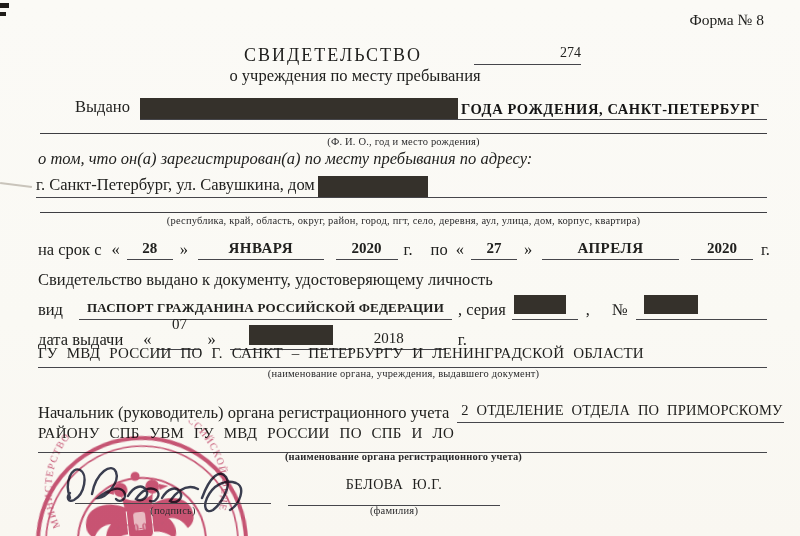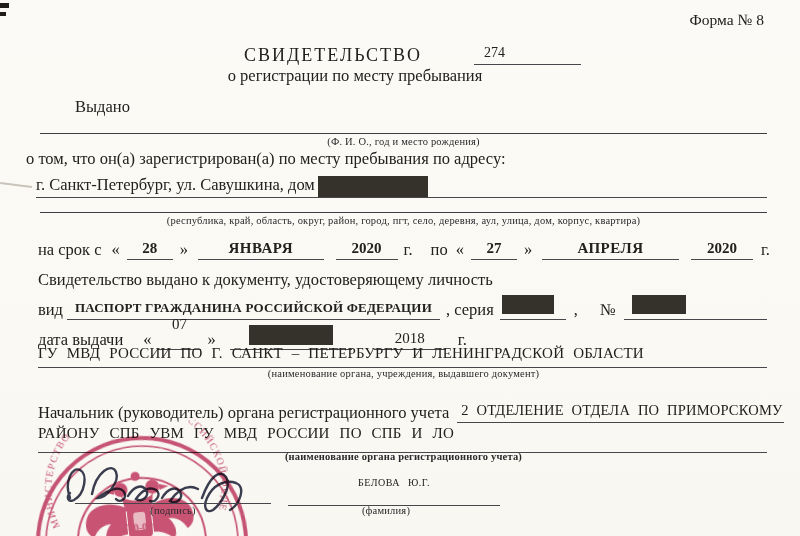--- a/index.html
+++ b/index.html
@@ -26,28 +26,32 @@
 
 <div class="paper">
 
   <div class="abs" style="left:0;top:3px;width:9px;height:5px;background:#1f1c19;"></div>
   <div class="abs" style="left:0;top:12px;width:6px;height:4px;background:#1f1c19;"></div>
   <div class="abs" style="left:0;top:184px;width:32px;height:2px;background:#c9c4bb;transform:rotate(7deg);"></div>
 
   <div class="abs" style="top:11px;right:36px;font-size:15.5px;">Форма № 8</div>
 
   <div class="abs" style="top:45px;left:0;width:666px;text-align:center;font-size:18px;letter-spacing:2px;">СВИДЕТЕЛЬСТВО</div>
-  <div class="abs ufield" style="top:45px;left:474px;width:97px;height:19px;font-size:14px;padding-left:10px;"><span>274</span></div>
-  <div class="abs" style="top:66px;left:0;width:710px;text-align:center;font-size:16.5px;">о регистрации по месту пребывания</div>
+  <div class="abs ufield" style="top:45px;left:474px;width:97px;height:19px;font-size:14px;padding-left:10px;text-align:right;"><span>274</span></div>
+  <div class="abs" style="top:66px;left:0;width:710px;text-align:center;font-size:16.5px;">о учреждения по месту пребывания</div>
 
   <div class="abs serif17" style="top:97px;left:75px;">Выдано</div>
+  <div class="abs row ufield" style="top:94px;left:140px;right:33px;height:25px;">
+    <span class="redact" style="width:318px;height:21px;"></span>
+    <span class="caps" style="font-weight:bold;font-size:14.5px;letter-spacing:.6px;margin-left:3px;padding-bottom:1px;color:#141414;">ГОДА РОЖДЕНИЯ, САНКТ-ПЕТЕРБУРГ</span>
+  </div>
   <div class="abs rule" style="top:133px;left:40px;right:33px;"></div>
   <div class="abs cap" style="top:136px;left:40px;right:33px;">(Ф. И. О., год и место рождения)</div>
 
-  <div class="abs serif17" style="top:149px;left:26px;">о том, что он(а) зарегистрирован(а) по месту пребывания по адресу:</div>
+  <div class="abs serif17" style="top:149px;left:38px;font-style:italic;">о том, что он(а) зарегистрирован(а) по месту пребывания по адресу:</div>
 
   <div class="abs row ufield" style="top:171px;left:36px;right:33px;height:26px;">
     <span class="serif17" style="padding-bottom:2px;margin-top:36px;">г. Санкт-Петербург, ул. Савушкина, дом</span>
     <span class="redact" style="width:110px;height:21px;margin-left:3px;"></span>
   </div>
   <div class="abs rule" style="top:212px;left:40px;right:33px;"></div>
   <div class="abs cap" style="top:215px;left:40px;right:33px;">(республика, край, область, округ, район, город, пгт, село, деревня, аул, улица, дом, корпус, квартира)</div>
 
   <div class="abs row" style="top:236px;left:38px;right:30px;height:24px;">
     <span class="serif17">на срок с</span>
@@ -62,36 +66,36 @@
     <span class="ufield boldval" style="width:46px;text-align:center;font-size:15px;padding-bottom:2px;">27</span>
     <span class="serif17" style="margin:0 10px 0 7px;">»</span>
     <span class="ufield boldval" style="flex:1.2;text-align:center;font-size:15px;letter-spacing:.5px;padding-bottom:2px;">АПРЕЛЯ</span>
     <span class="ufield boldval" style="width:62px;text-align:center;font-size:15px;margin-left:12px;padding-bottom:2px;">2020</span>
     <span class="serif17" style="margin-left:8px;">г.</span>
   </div>
 
   <div class="abs serif17" style="top:270px;left:38px;font-family:Liberation Serif, serif;">Свидетельство выдано к документу, удостоверяющему личность</div>
 
   <div class="abs row" style="top:295px;left:38px;right:33px;height:25px;">
-    <span class="serif17" style="margin-right:4px;">вид</span>
+    <span class="serif17" style="margin-right:16px;">вид</span>
     <span class="ufield caps" style="font-size:13px;font-weight:bold;padding:0 8px 3px 8px;">ПАСПОРТ ГРАЖДАНИНА РОССИЙСКОЙ ФЕДЕРАЦИИ</span>
     <span class="serif17" style="margin:0 6px;">, серия</span>
     <span class="ufield" style="width:66px;height:24px;"><span class="redact" style="width:52px;height:19px;margin-left:2px;"></span></span>
     <span class="serif17" style="margin:0 22px 0 8px;">,</span>
     <span class="serif17" style="margin-right:8px;">№</span>
     <span class="ufield" style="flex:1;height:24px;"><span class="redact" style="width:54px;height:19px;margin-left:8px;"></span></span>
   </div>
 
   <div class="abs row" style="top:325px;left:38px;height:25px;">
     <span class="serif17" style="margin-right:14px;">дата выдачи</span>
     <span class="serif17" style="margin:0 6px;">«</span>
     <span class="ufield" style="width:44px;text-align:center;font-size:15px;padding-bottom:16px;">07</span>
     <span class="serif17" style="margin:0 14px 0 6px;">»</span>
     <span class="ufield" style="width:122px;height:24px;text-align:center;"><span class="redact" style="width:84px;height:20px;"></span></span>
-    <span class="ufield" style="width:72px;text-align:center;font-size:15px;margin-left:22px;padding-bottom:2px;">2018</span>
+    <span class="ufield" style="width:72px;text-align:left;font-size:15px;margin-left:22px;padding-bottom:2px;">2018</span>
     <span class="serif17" style="margin-left:12px;">г.</span>
   </div>
 
   <div class="abs ufield caps" style="top:345px;left:38px;right:33px;height:20px;font-size:15px;word-spacing:5px;padding-bottom:2px;">ГУ МВД РОССИИ ПО Г. САНКТ – ПЕТЕРБУРГУ И ЛЕНИНГРАДСКОЙ ОБЛАСТИ</div>
   <div class="abs cap" style="top:368px;left:40px;right:33px;">(наименование органа, учреждения, выдавшего документ)</div>
 
   <div class="abs row" style="top:398px;left:38px;right:33px;height:25px;">
     <span class="serif17" style="margin-right:8px;white-space:nowrap;">Начальник (руководитель) органа регистрационного учета</span>
     <span class="ufield caps" style="flex:1;font-size:14.5px;word-spacing:4px;padding:0 2px 3px 4px;white-space:nowrap;">2 ОТДЕЛЕНИЕ ОТДЕЛА ПО ПРИМОРСКОМУ</span>
   </div>
@@ -133,16 +137,16 @@
       <path d="M34,42 C38,20 54,10 58,20 C62,30 48,46 40,46 C52,36 62,34 66,40 C70,46 62,52 58,47"></path>
       <path d="M70,44 C76,34 84,32 88,38 C92,44 84,51 78,47 C84,38 92,34 98,38 C104,42 98,51 92,49"></path>
       <path d="M104,46 C110,36 118,34 122,40 C126,46 118,53 112,49 C120,38 130,32 140,37"></path>
       <path d="M144,46 C152,24 162,17 168,25 C174,34 163,52 155,58 C148,62 145,55 149,46 C155,33 167,27 178,31 C188,35 182,52 172,58"></path>
     </g>
   </svg>
 
   <div class="abs ufield" style="top:477px;left:75px;width:196px;height:26px;z-index:3;"></div>
   <div class="abs cap" style="top:505px;left:75px;width:196px;z-index:3;">(подпись)</div>
 
-  <div class="abs ufield" style="top:477px;left:288px;width:212px;height:26px;text-align:center;font-size:10px;letter-spacing:.5px;word-spacing:5px;padding-bottom:2px;">БЕЛОВА Ю.Г.</div>
-  <div class="abs cap" style="top:505px;left:280px;width:212px;">(фамилия)</div>
+  <div class="abs ufield" style="top:477px;left:288px;width:212px;height:26px;text-align:center;font-size:14px;letter-spacing:.5px;word-spacing:5px;padding-bottom:2px;">БЕЛОВА Ю.Г.</div>
+  <div class="abs cap" style="top:505px;left:288px;width:212px;">(фамилия)</div>
 
 </div>
 
 </body></html>

